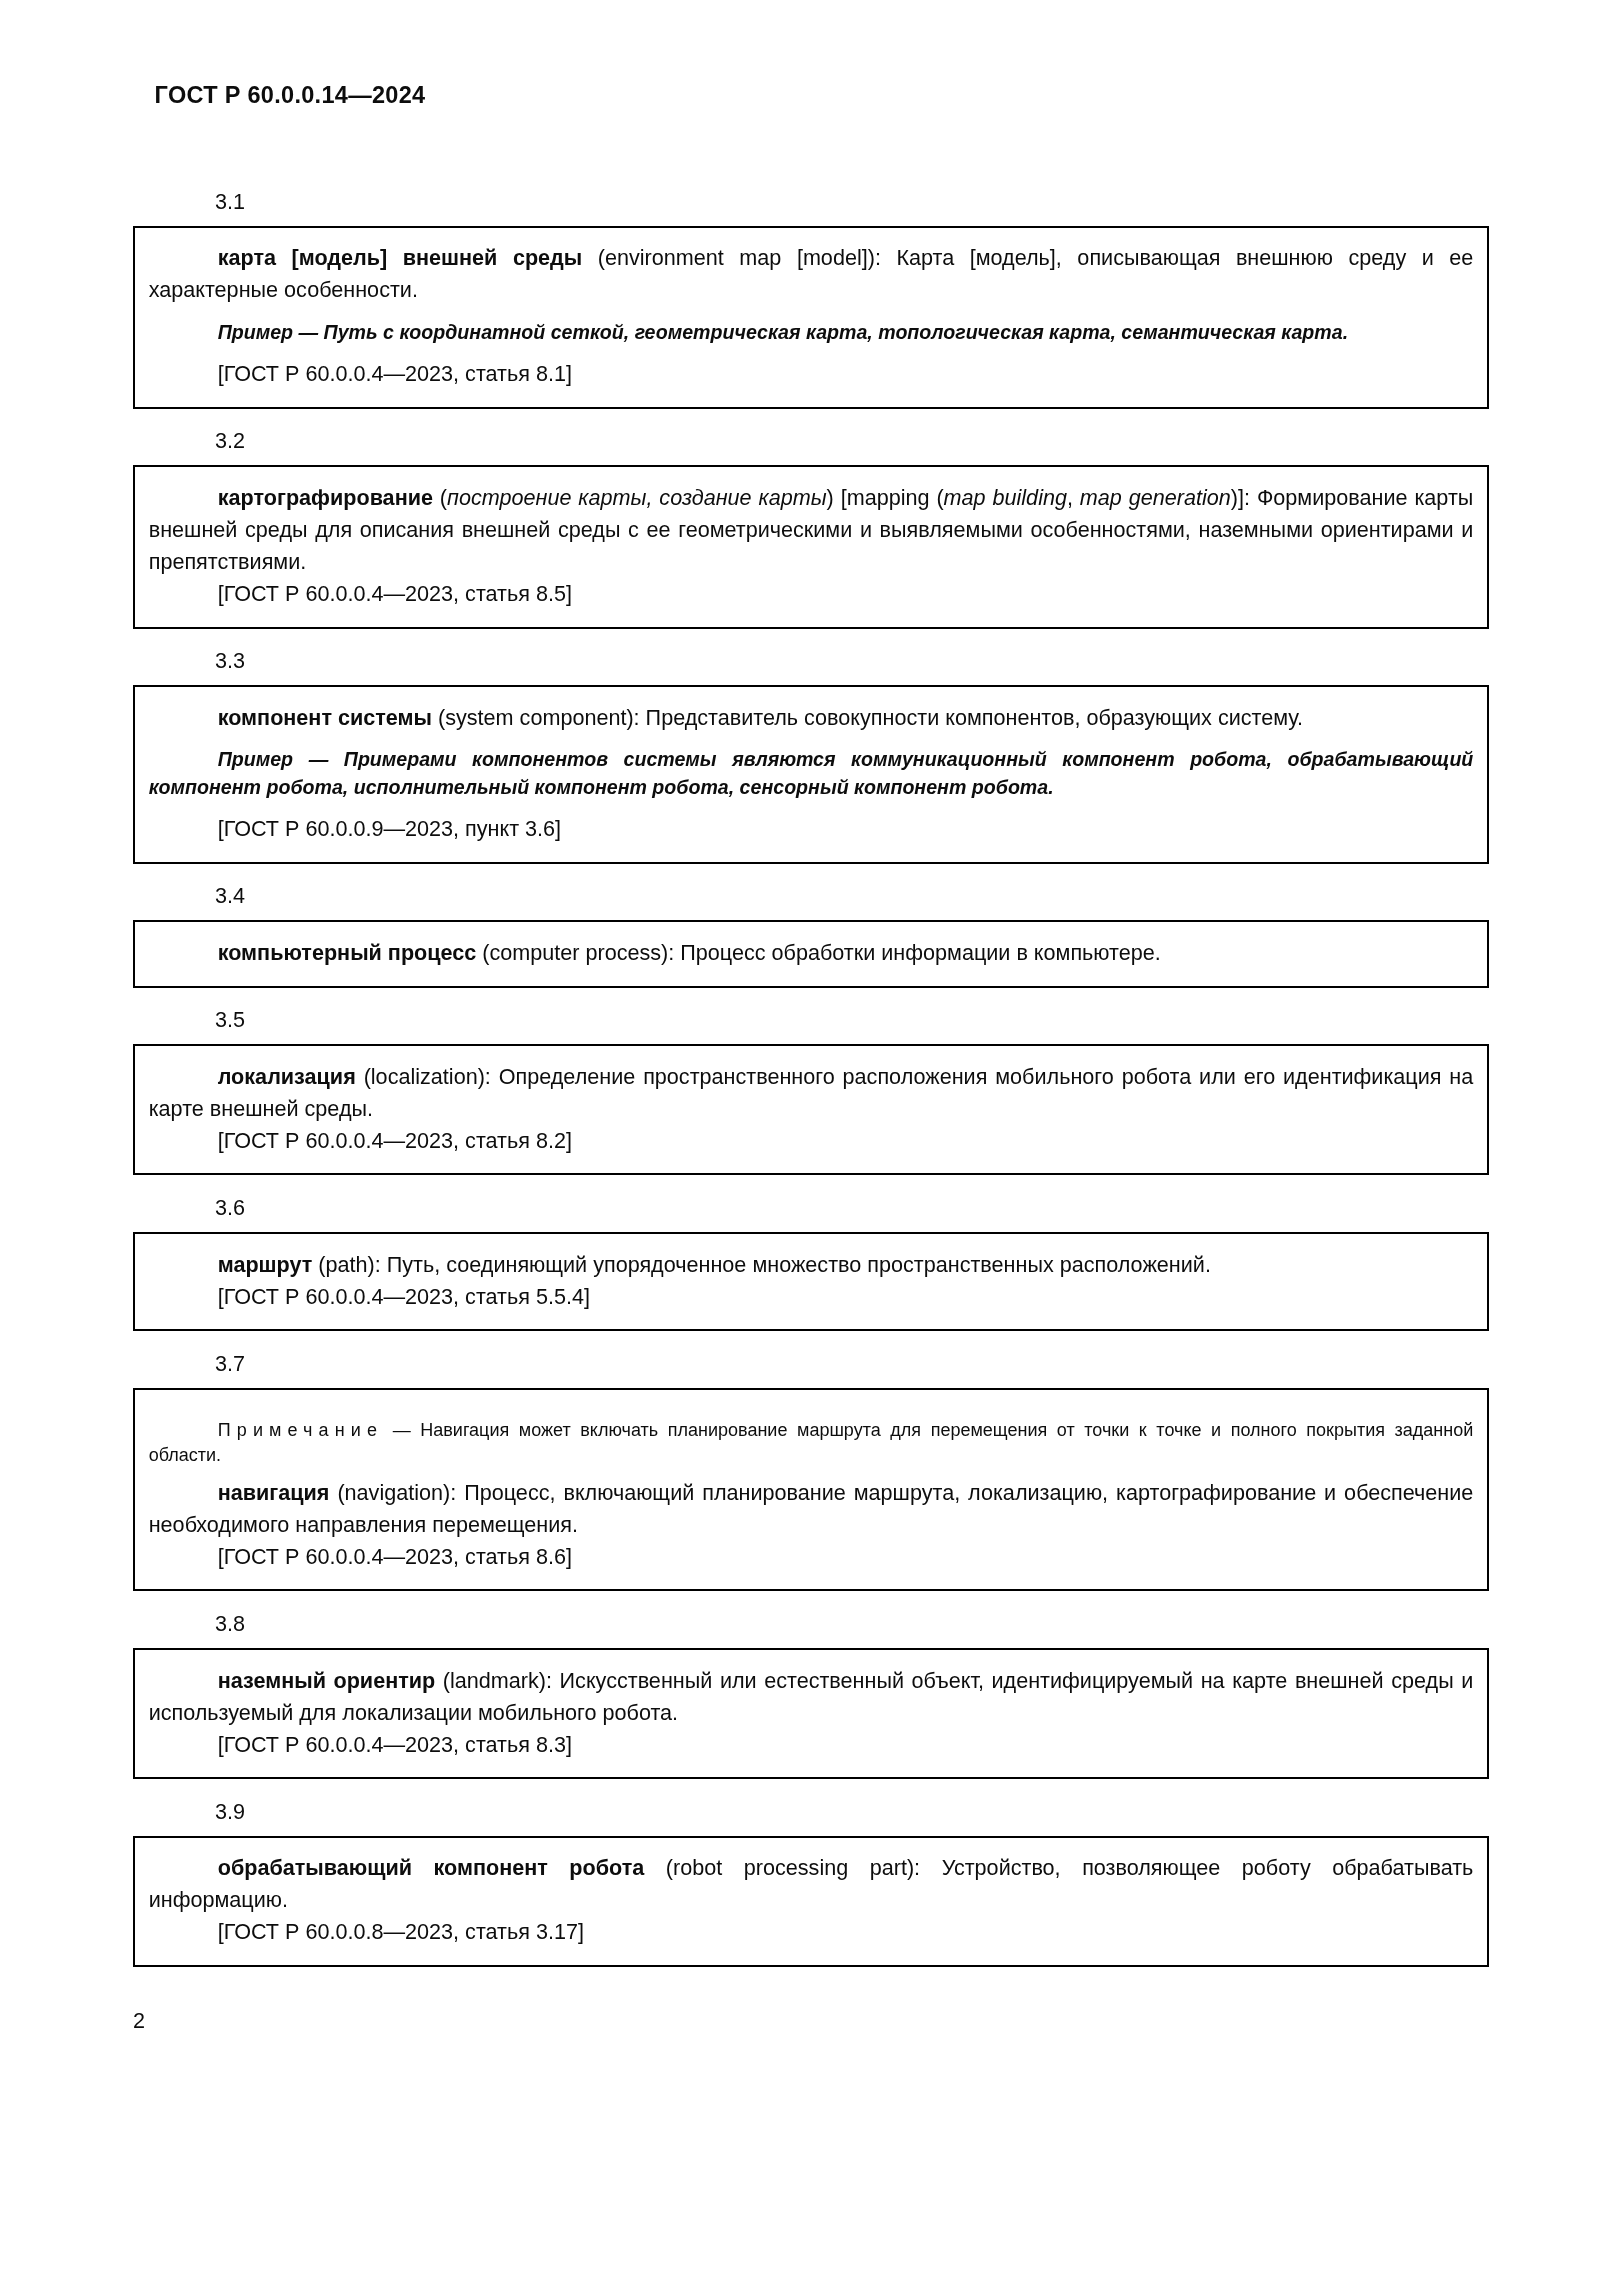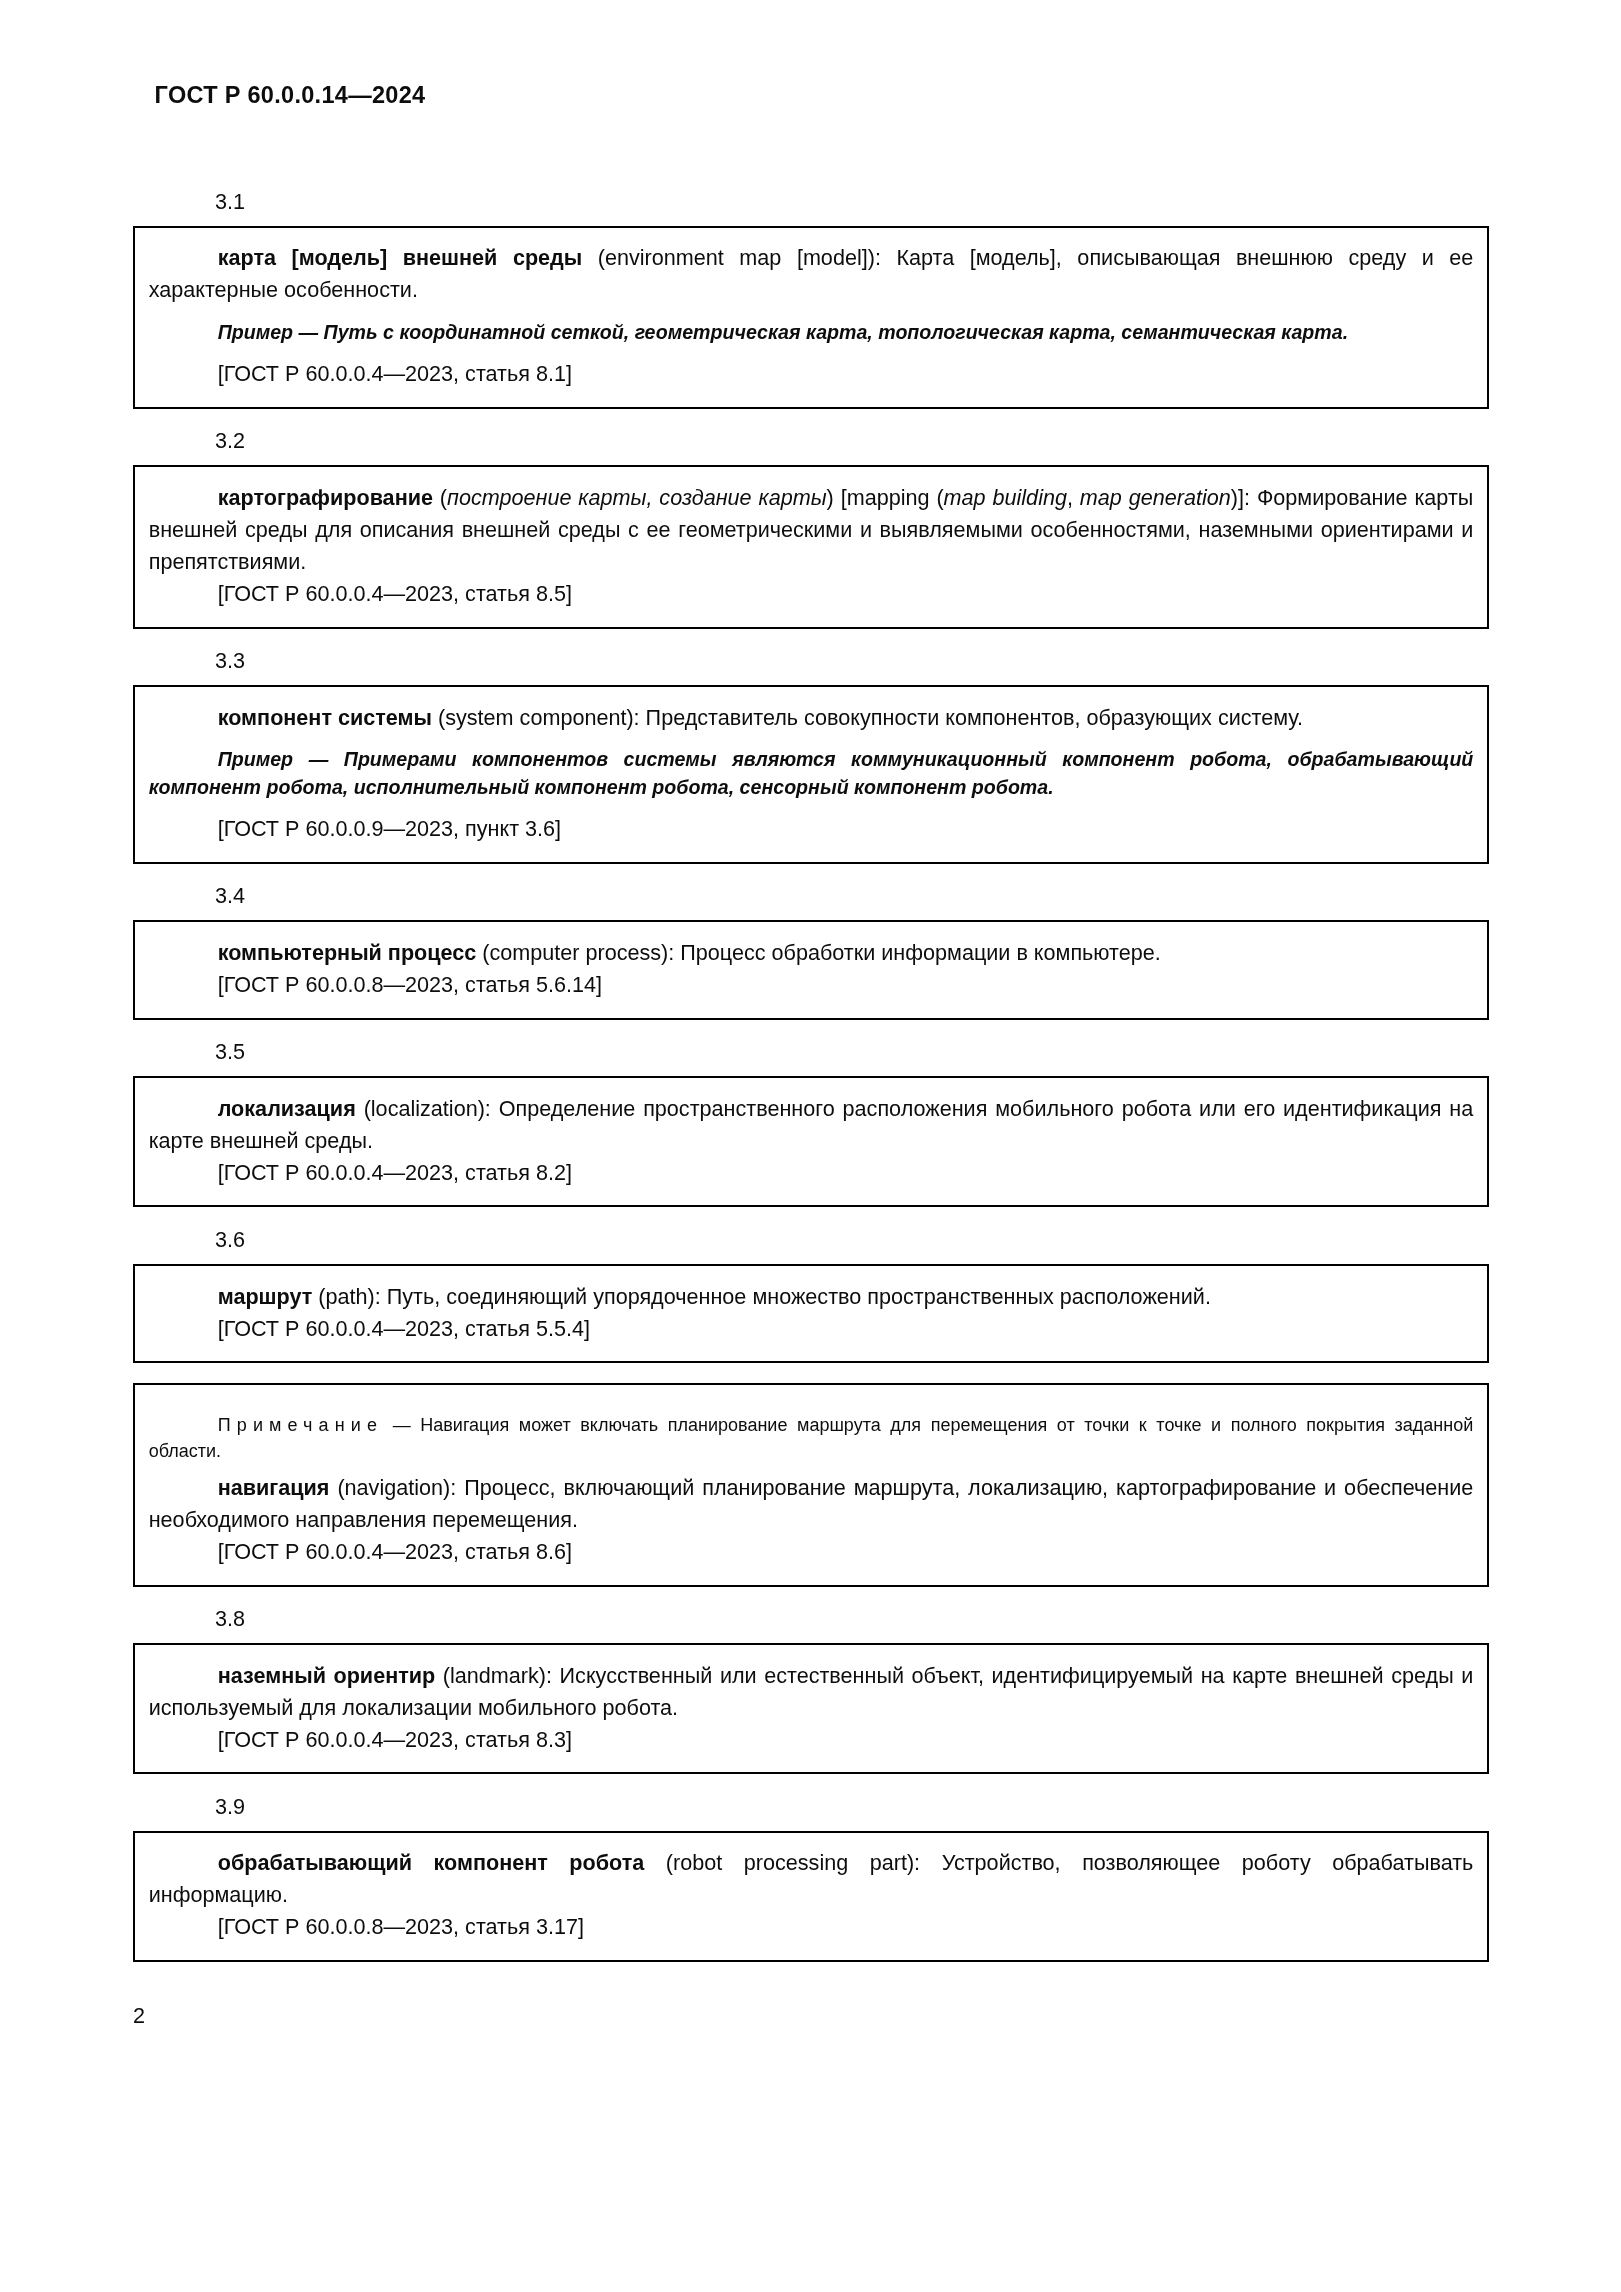--- a/index.html
+++ b/index.html
@@ -94,38 +94,38 @@
     <div class="term-box">
           <p class="para para-definition"><span class="seg-b">компонент системы</span><span> (system component): Представитель совокупности компонентов, образующих систему.</span></p>
           <p class="para para-example"><span class="seg-bi">Пример — Примерами компонентов системы являются коммуникационный компонент робота, обрабатывающий компонент робота, исполнительный компонент робота, сенсорный компонент робота.</span></p>
           <p class="para para-source"><span>[ГОСТ Р 60.0.0.9—2023, пункт 3.6]</span></p>
         </div>
   </section>
       <section class="section">
     <div class="section-number">3.4</div>
     <div class="term-box">
           <p class="para para-definition"><span class="seg-b">компьютерный процесс</span><span> (computer process): Процесс обработки информации в компьютере.</span></p>
-          <p class="para para-source"><span>[ГОСТ Р 60.0.0.8—2023, статья 5.6.14]</span></p>
         </div>
   </section>
       <section class="section">
     <div class="section-number">3.5</div>
     <div class="term-box">
           <p class="para para-definition"><span class="seg-b">локализация</span><span> (localization): Определение пространственного расположения мобильного робота или его идентификация на карте внешней среды.</span></p>
           <p class="para para-source"><span>[ГОСТ Р 60.0.0.4—2023, статья 8.2]</span></p>
         </div>
   </section>
       <section class="section">
     <div class="section-number">3.6</div>
     <div class="term-box">
           <p class="para para-definition"><span class="seg-b">маршрут</span><span> (path): Путь, соединяющий упорядоченное множество пространственных расположений.</span></p>
           <p class="para para-source"><span>[ГОСТ Р 60.0.0.4—2023, статья 5.5.4]</span></p>
         </div>
   </section>
       <section class="section">
+    <div class="section-number">3.7</div>
     <div class="term-box">
           <p class="para para-note"><span class="seg-nl">Примечание</span><span> — Навигация может включать планирование маршрута для перемещения от точки к точке и полного покрытия заданной области.</span></p>
           <p class="para para-definition"><span class="seg-b">навигация</span><span> (navigation): Процесс, включающий планирование маршрута, локализацию, картографирование и обеспечение необходимого направления перемещения.</span></p>
           <p class="para para-source"><span>[ГОСТ Р 60.0.0.4—2023, статья 8.6]</span></p>
         </div>
   </section>
       <section class="section">
     <div class="section-number">3.8</div>
     <div class="term-box">
           <p class="para para-definition"><span class="seg-b">наземный ориентир</span><span> (landmark): Искусственный или естественный объект, идентифицируемый на карте внешней среды и используемый для локализации мобильного робота.</span></p>

